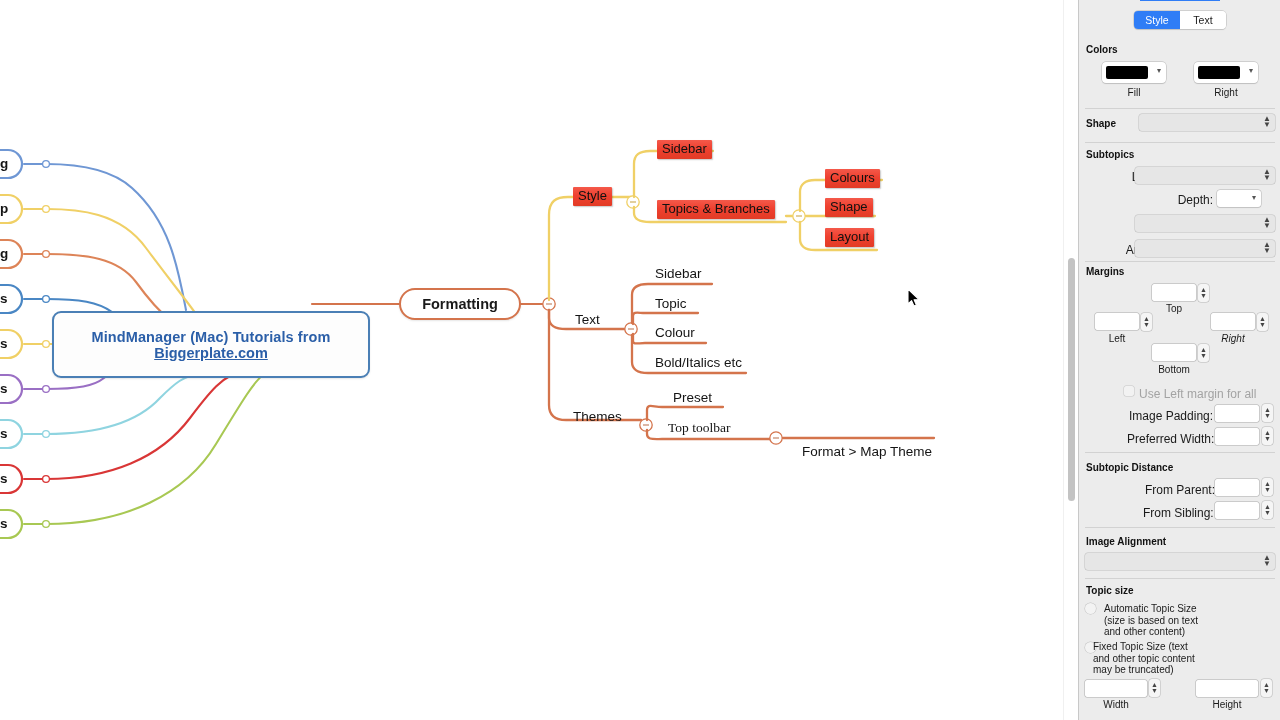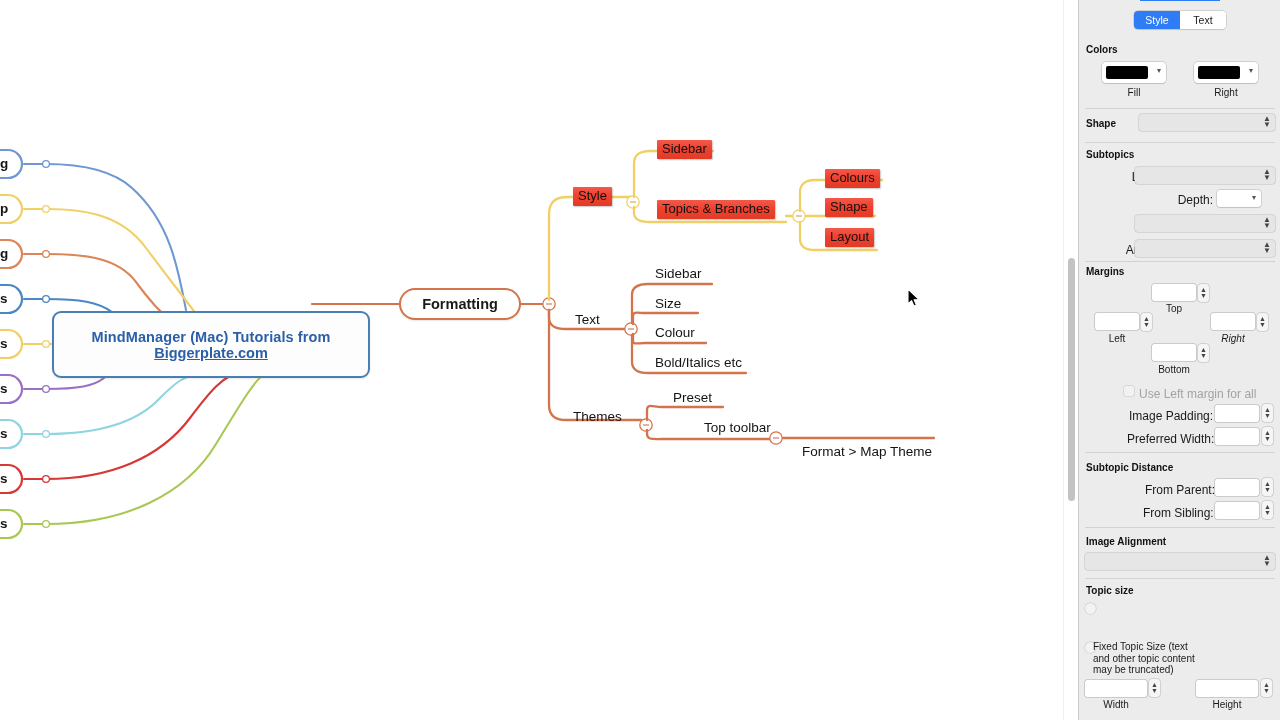--- a/index.html
+++ b/index.html
@@ -313,27 +313,27 @@
 
     <div class="red-box" style="left:573px; top:187px;">Style</div>
     <div class="red-box" style="left:657px; top:140px;">Sidebar</div>
     <div class="red-box" style="left:657px; top:200px;">Topics &amp; Branches</div>
     <div class="red-box" style="left:825px; top:169px;">Colours</div>
     <div class="red-box" style="left:825px; top:198px;">Shape</div>
     <div class="red-box" style="left:825px; top:228px;">Layout</div>
 
     <div class="node-label plain-label" style="left:575px; top:313px;">Text</div>
     <div class="node-label plain-label" style="left:655px; top:267px;">Sidebar</div>
-    <div class="node-label plain-label" style="left:655px; top:297px;">Size</div>
+    <div class="node-label plain-label" style="left:655px; top:297px;">Topic</div>
     <div class="node-label plain-label" style="left:655px; top:326px;">Colour</div>
     <div class="node-label plain-label" style="left:655px; top:356px;">Bold/Italics etc</div>
 
     <div class="node-label plain-label" style="left:573px; top:410px;">Themes</div>
     <div class="node-label plain-label" style="left:673px; top:391px;">Preset</div>
-    <div class="node-label plain-label" style="left:704px; top:421px;">Top toolbar</div>
+    <div class="node-label plain-label" style="left:668px; top:421px;font-family:Liberation Serif, serif;">Top toolbar</div>
     <div class="node-label plain-label" style="left:802px; top:421px;margin-top:24px;">Format &gt; Map Theme</div>
 
     <svg style="position:absolute; left:907px; top:288px;" width="14" height="20" viewBox="0 0 14 20">
       <path d="M1,1 L1,16 L4.6,12.6 L7,18 L9.4,17 L7.1,11.8 L12,11.6 Z" fill="#000000" stroke="#ffffff" stroke-width="1.1" stroke-linejoin="round"></path>
     </svg>
   </div>
 
   <div id="canvas-scrollbar">
     <div id="canvas-scroll-thumb"></div>
   </div>
@@ -479,20 +479,21 @@
           <span>▲</span>
           <span>▼</span>
         </div>
     </div>
 
     <div class="divider" style="top:578px;"></div>
 
     <div class="group-title" style="top:585px;">Topic size</div>
 
     <div class="radio" style="left:6px; top:603px;"></div>
+    <div class="radio-text" style="left:25px; top:603px;">Automatic Topic Size (size is based on text and other content)</div>
 
     <div class="radio" style="left:6px; top:642px;"></div>
     <div class="radio-text" style="left:14px; top:641px;">Fixed Topic Size (text and other topic content may be truncated)</div>
 
     <div class="textfield" style="left:6px; top:680px; width:62px;"></div>
     <div class="stepper" style="left:70px; top:679px;">
       <span>▲</span>
         <span>▼</span>
     </div>
     <div class="caption" style="left:6px; top:699px; width:62px;">Width</div>

